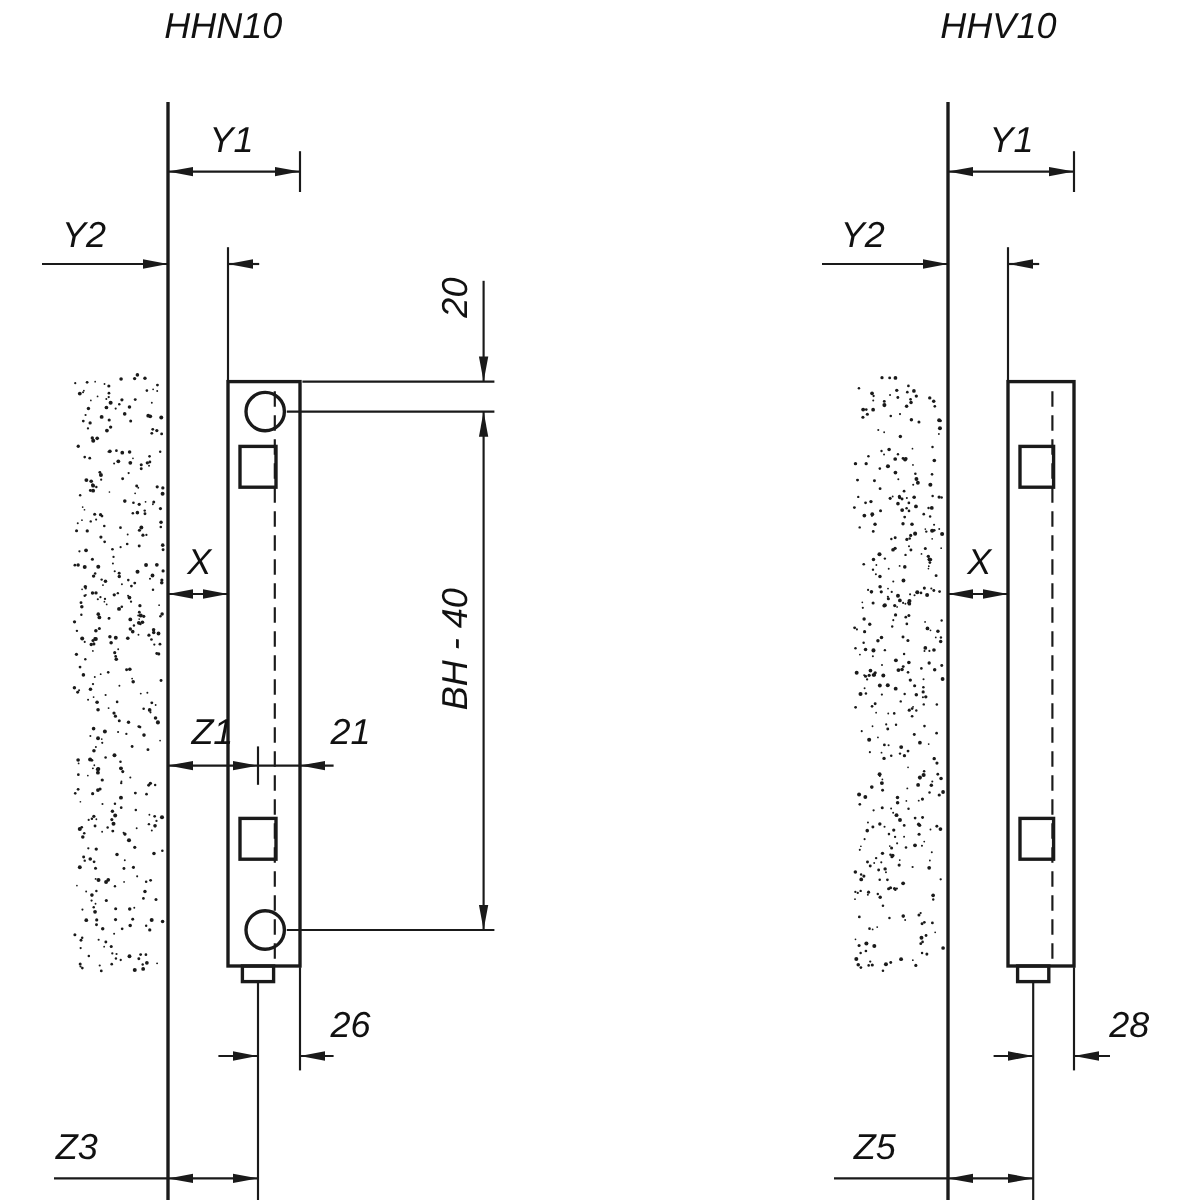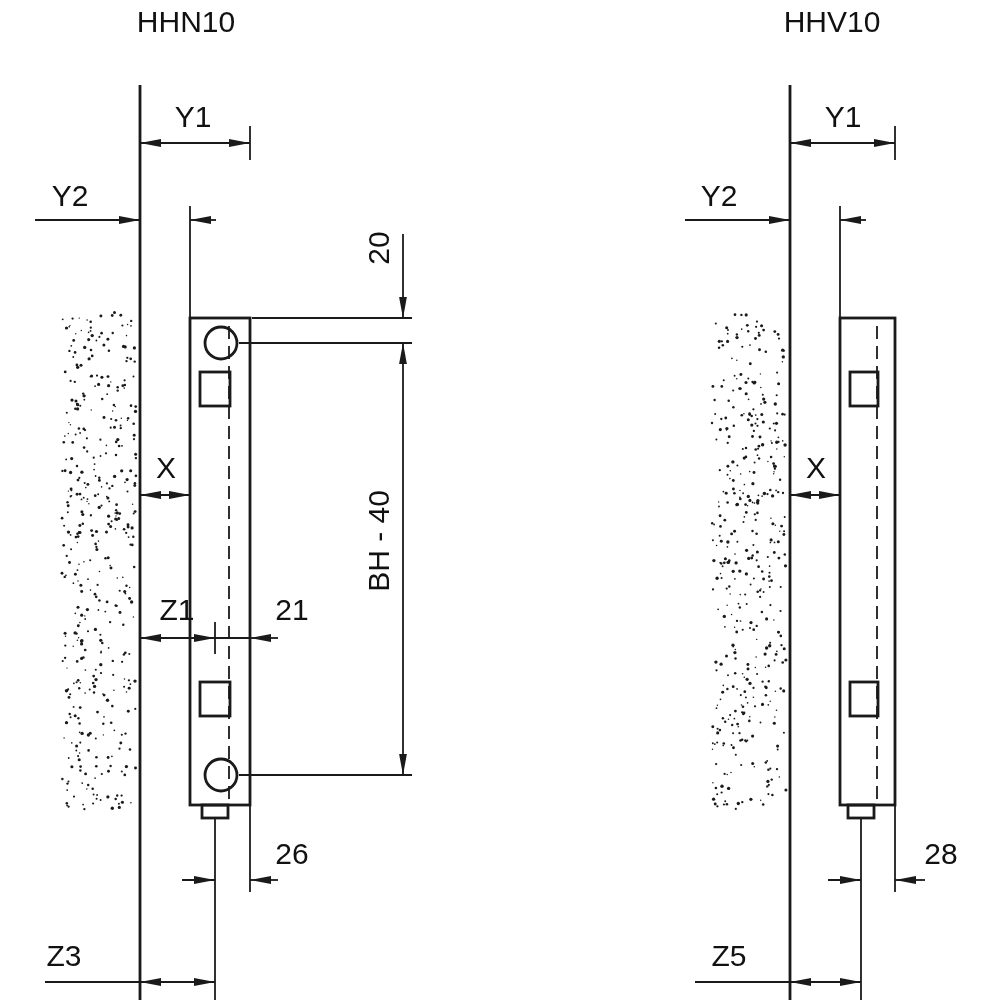--- a/index.html
+++ b/index.html
@@ -1,16 +1,16 @@
 <!DOCTYPE html>
 <html><head>
 <meta charset="utf-8">
 <style>
   html,body{margin:0;padding:0;background:#ffffff;}
-  .page{width:1000px;height:1000px;position:relative;background:#ffffff;overflow:hidden;}
+  .page{width:1000px;height:1000px;position:relative;background:#ffffff;overflow:hidden;font-style:italic;}
   svg{display:block;}
   .obj{fill:none;stroke:#1a1a1a;stroke-width:2.8;stroke-linecap:butt;}
   .thin{fill:none;stroke:#1a1a1a;stroke-width:1.8;}
   .dash{fill:none;stroke:#1a1a1a;stroke-width:1.8;stroke-dasharray:13 7;}
   .dot{fill:#1a1a1a;}
   text{font-family:"Liberation Sans","DejaVu Sans",sans-serif;font-size:30px;fill:#111111;}
   .t-mid{text-anchor:middle;}
   #arr path{fill:#1a1a1a;}
 </style>
 </head>

